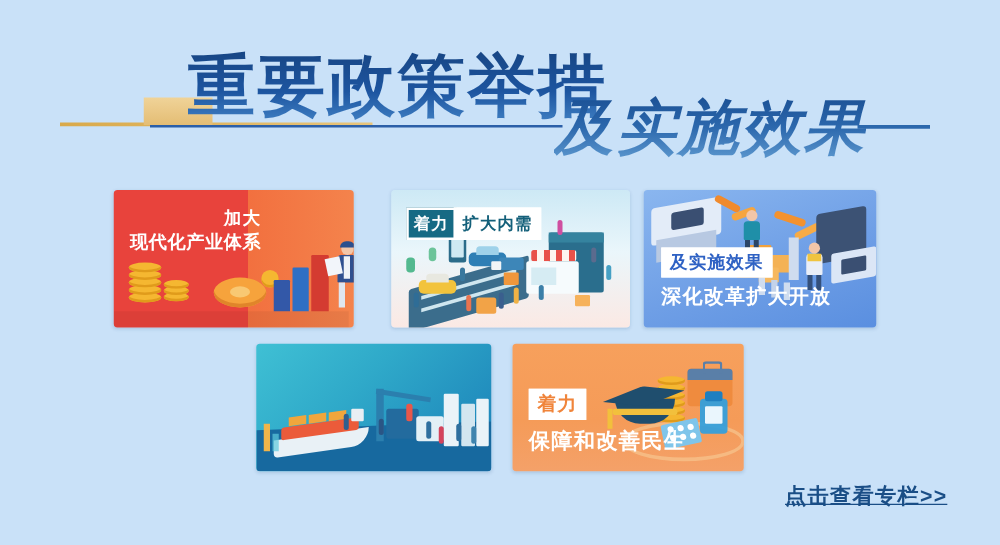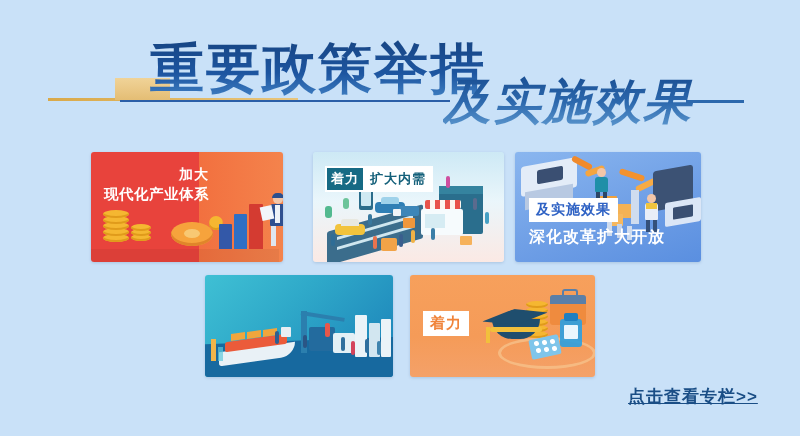--- a/index.html
+++ b/index.html
@@ -342,18 +342,19 @@
            border-radius:2px;transform:rotate(-12deg);"></div>
       <div class="sh" style="left:124px;top:66px;width:5px;height:5px;background:#fff;border-radius:50%;transform:rotate(-12deg);"></div>
       <div class="sh" style="left:132px;top:65px;width:5px;height:5px;background:#fff;border-radius:50%;transform:rotate(-12deg);"></div>
       <div class="sh" style="left:140px;top:64px;width:5px;height:5px;background:#fff;border-radius:50%;transform:rotate(-12deg);"></div>
       <div class="sh" style="left:126px;top:73px;width:5px;height:5px;background:#fff;border-radius:50%;transform:rotate(-12deg);"></div>
       <div class="sh" style="left:134px;top:72px;width:5px;height:5px;background:#fff;border-radius:50%;transform:rotate(-12deg);"></div>
       <div class="sh" style="left:142px;top:71px;width:5px;height:5px;background:#fff;border-radius:50%;transform:rotate(-12deg);"></div>
     </div>
     <div class="caption" style="left:13px;top:36px;">
       <div class="cap-a">着力</div>
+      <div class="cap-b">保障和改善民生</div>
     </div>
   </div>
 
   <a class="footer-link" href="#">点击查看专栏&gt;&gt;</a>
 
 </div>
 
 </body></html>

